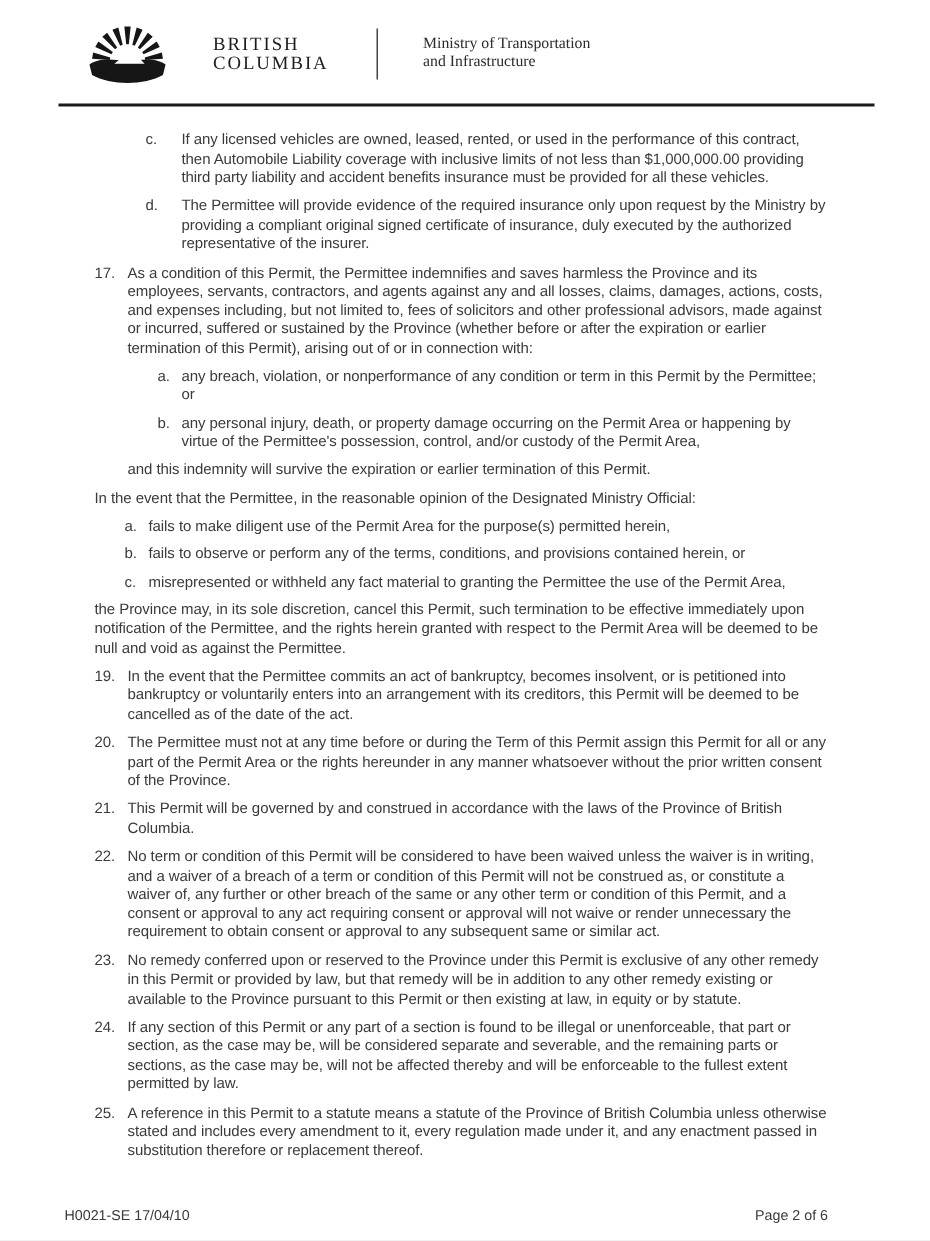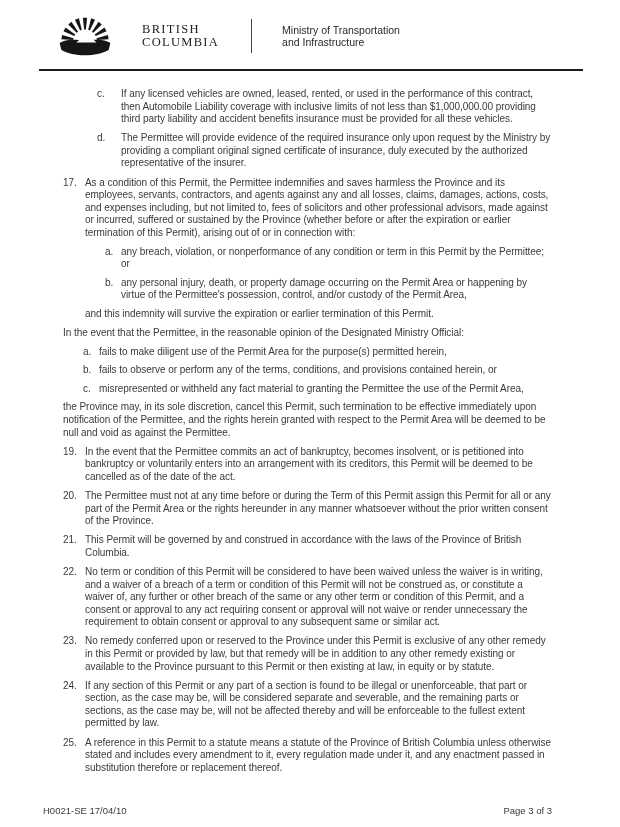--- a/index.html
+++ b/index.html
@@ -10,21 +10,21 @@
   }
   
   .logo-row { position:absolute; left:57px; top:15px; display:flex; align-items:center;gap:20px; }
   .bc-mark { display:block; }
   .org-name {
     font-family:"Liberation Serif", serif; font-size:12.5px; line-height:13px;
     letter-spacing:1.3px; color:#1d1d1d; margin-left:9px;
   }
   .logo-divider { width:1px; height:34px; background:#444; margin:0 10px 0 12px; }
   .ministry-name {
-    font-family:Liberation Sans, sans-serif; font-size:10.5px; line-height:12.5px; color:#2a2a2a;
+    font-family:Liberation Serif, serif; font-size:10.5px; line-height:12.5px; color:#2a2a2a;
   }
   .title-block {
     position:absolute; right:37px; top:18px; text-align:right;
     font-size:13px; font-weight:bold; line-height:15.2px; letter-spacing:0.2px; color:#1b1b1b;
   }
   .header-rule { position:absolute; top:69px; left:39px; width:544px; height:0; border-top:2px solid #1b1b1b; }
 
   
   .content {
     position:absolute; top:88px; left:63px; right:68px;
@@ -172,15 +172,15 @@
     <div class="clause block">
       <span class="num">25.</span>
       <div class="cbody">
           <p>A reference in this Permit to a statute means a statute of the Province of British Columbia unless otherwise stated and includes every amendment to it, every regulation made under it, and any enactment passed in substitution therefore or replacement thereof.</p>
         </div>
     </div>
 
   </div>
 
   <div class="footer-left">H0021-SE 17/04/10</div>
-  <div class="footer-right">Page 3 of 3</div>
+  <div class="footer-right">Page 2 of 6</div>
 
 </div>
 
 </body></html>

